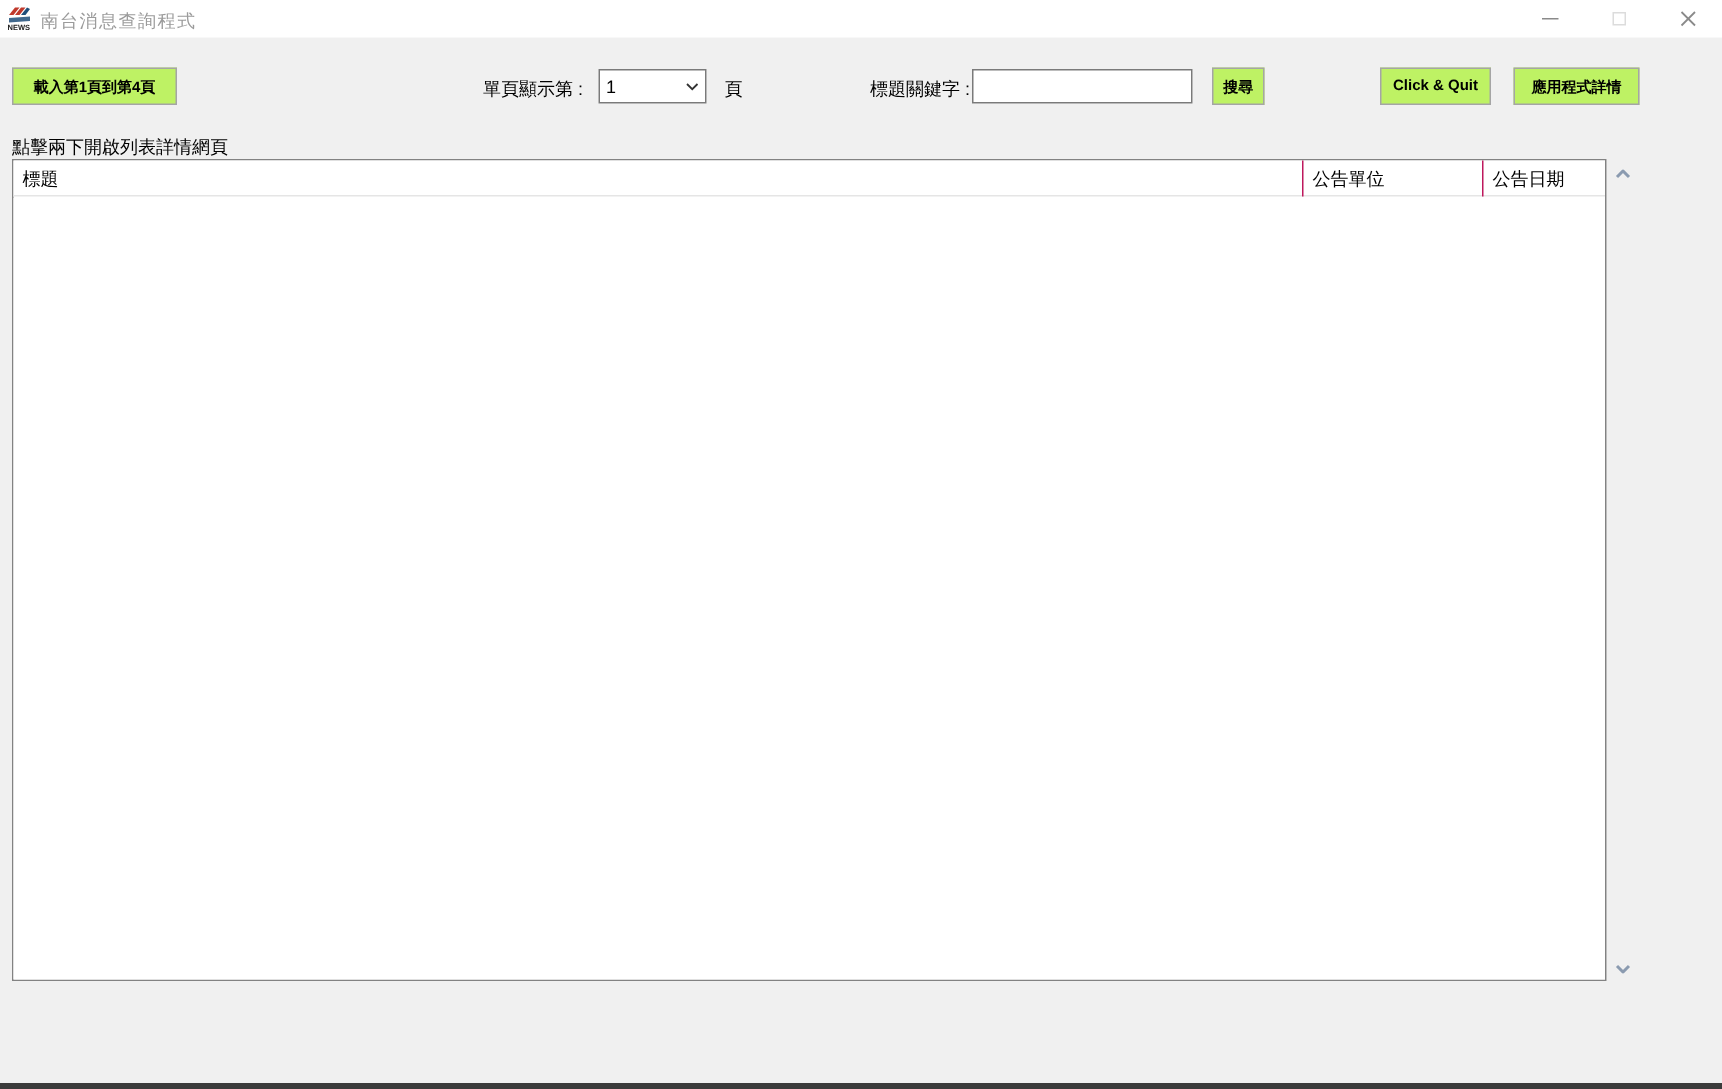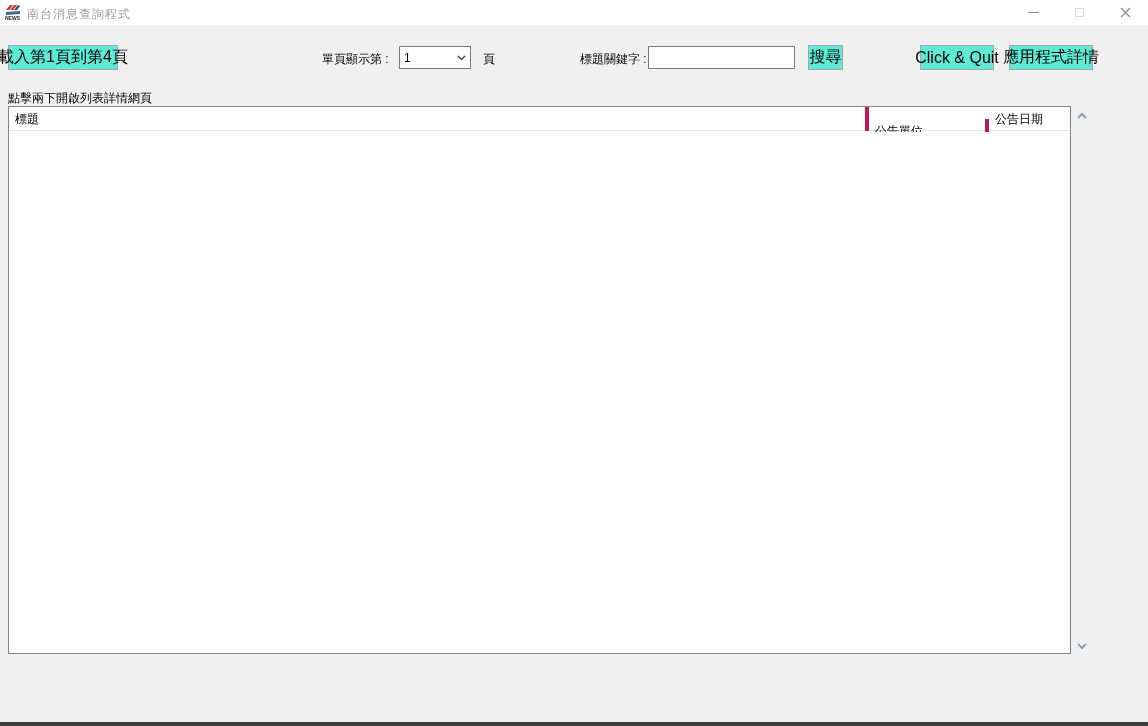--- a/index.html
+++ b/index.html
@@ -28,25 +28,26 @@
   }
   .btn-min { left: 1010px; }
   .btn-max { left: 1056px; }
   .btn-close { left: 1102px; }
   .glyph-min { width: 11px; height: 1px; background: #8a8a8a; }
   .glyph-max { width: 9px; height: 9px; border: 1px solid #dcdcdc; background: transparent; }
 
   
   .win-btn {
     position: absolute; top: 45px; height: 25px;
-    background: #5eead4; border: 1px solid #a5a5a5;
-    font-size: 16px; color: #000;
+    background: #bef264; border: 1px solid #a5a5a5;
+    font-size: 10px; color: #000;
     display: flex; align-items: center; justify-content: center;
     white-space: nowrap; cursor: default;
     font-family: "Liberation Sans", "DejaVu Sans", sans-serif;
+    font-weight: bold;
   }
   .btn-load  { left: 8px;   width: 110px; }
   .btn-clear { left: 122px; width: 148px; }
   .btn-search{ left: 808px; width: 35px; }
   .btn-quit  { left: 920px; width: 74px; }
   .btn-about { left: 997px; width: 84px; margin-left: 12px; }
 
   .tb-label {
     position: absolute; top: 51px; font-size: 12px; color: #000; white-space: nowrap;
   }
@@ -80,24 +81,24 @@
     background: #ffffff; border: 1px solid #828282;
   }
   .lv-header {
     position: absolute; left: 0; top: 0; width: 100%; height: 24px;
     background: #ffffff; border-bottom: 1px solid #e5e5e5;
     display: flex;
   }
   .lv-col {
     height: 24px; display: flex; align-items: center;
     font-size: 12px; color: #000; padding-left: 6px;
-    border-right: 4px solid #be185d; white-space: nowrap;
+    border-right: 1px solid #be185d; white-space: nowrap;
   }
   .lv-col-title { width: 860px; }
-  .lv-col-unit  { width: 120px; margin-top: 12px; }
+  .lv-col-unit  { width: 120px; }
   .lv-col-date  { flex: 1; border-right: none; }
   .lv-body { position: absolute; left: 0; top: 25px; right: 0; bottom: 0; background: #fff; }
 
   
   .scrollbar {
     position: absolute; left: 1073px; top: 107px; width: 17px; height: 547px;
     background: transparent;
   }
   .sb-arrow {
     position: absolute; left: 1px; width: 15px; height: 15px;

